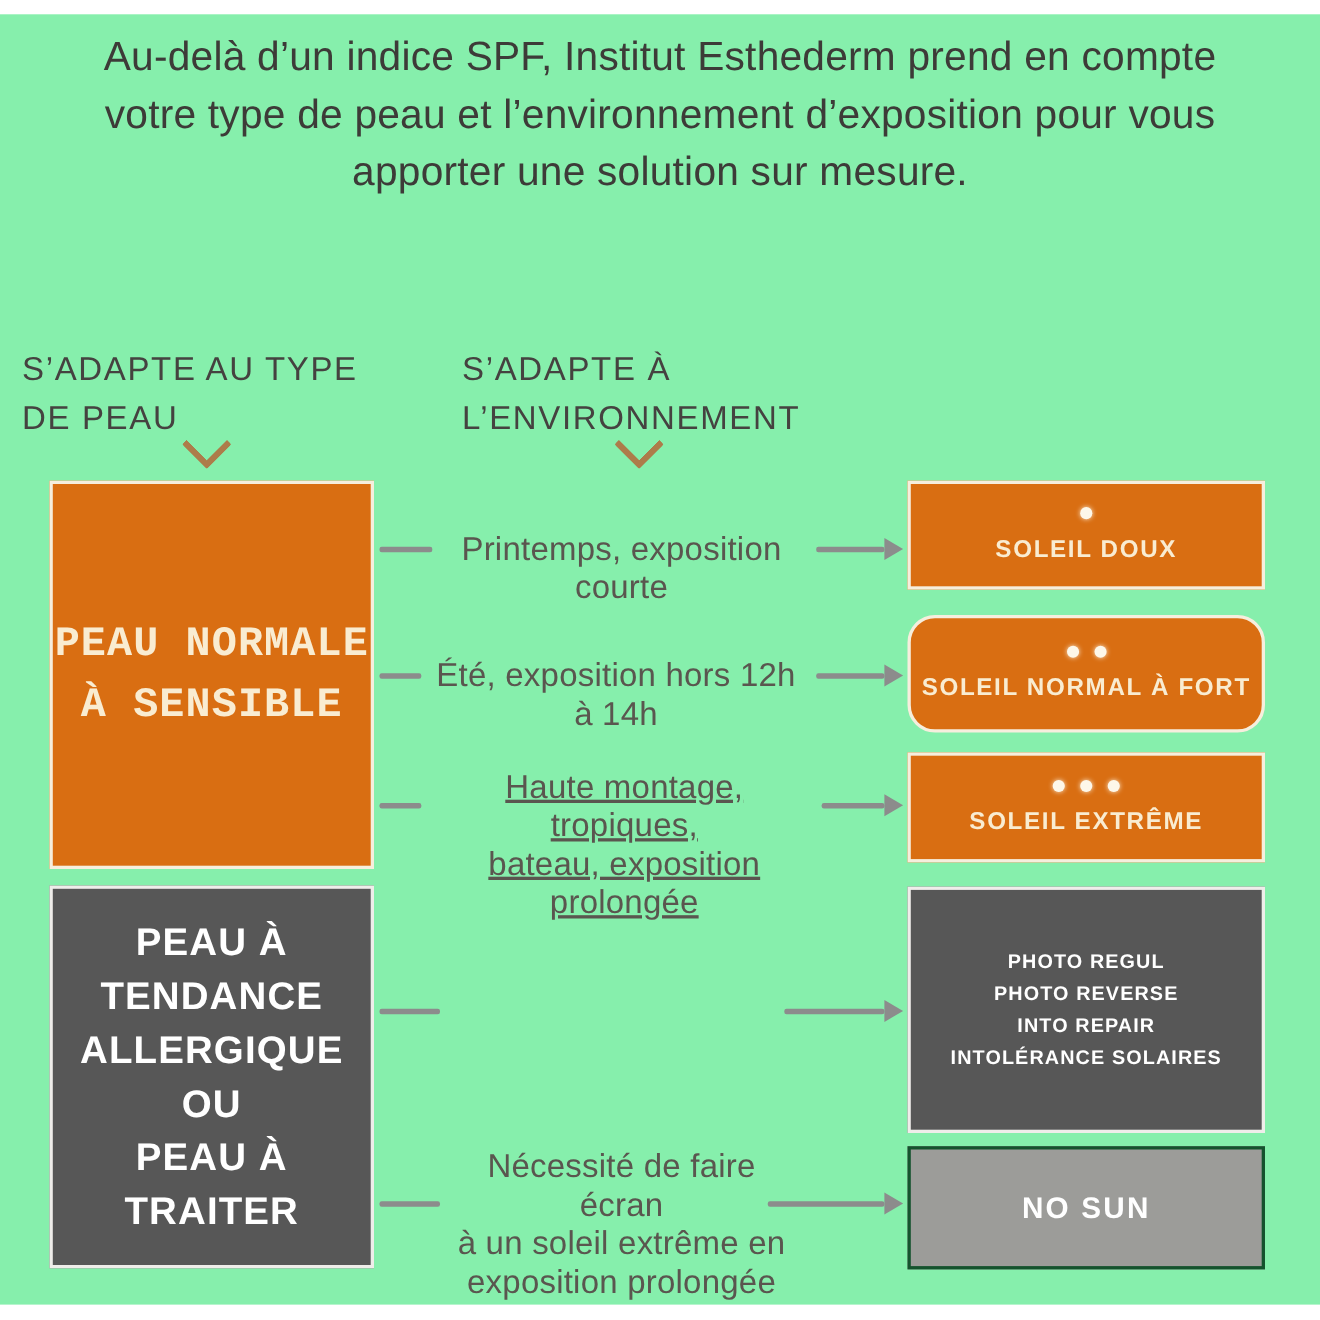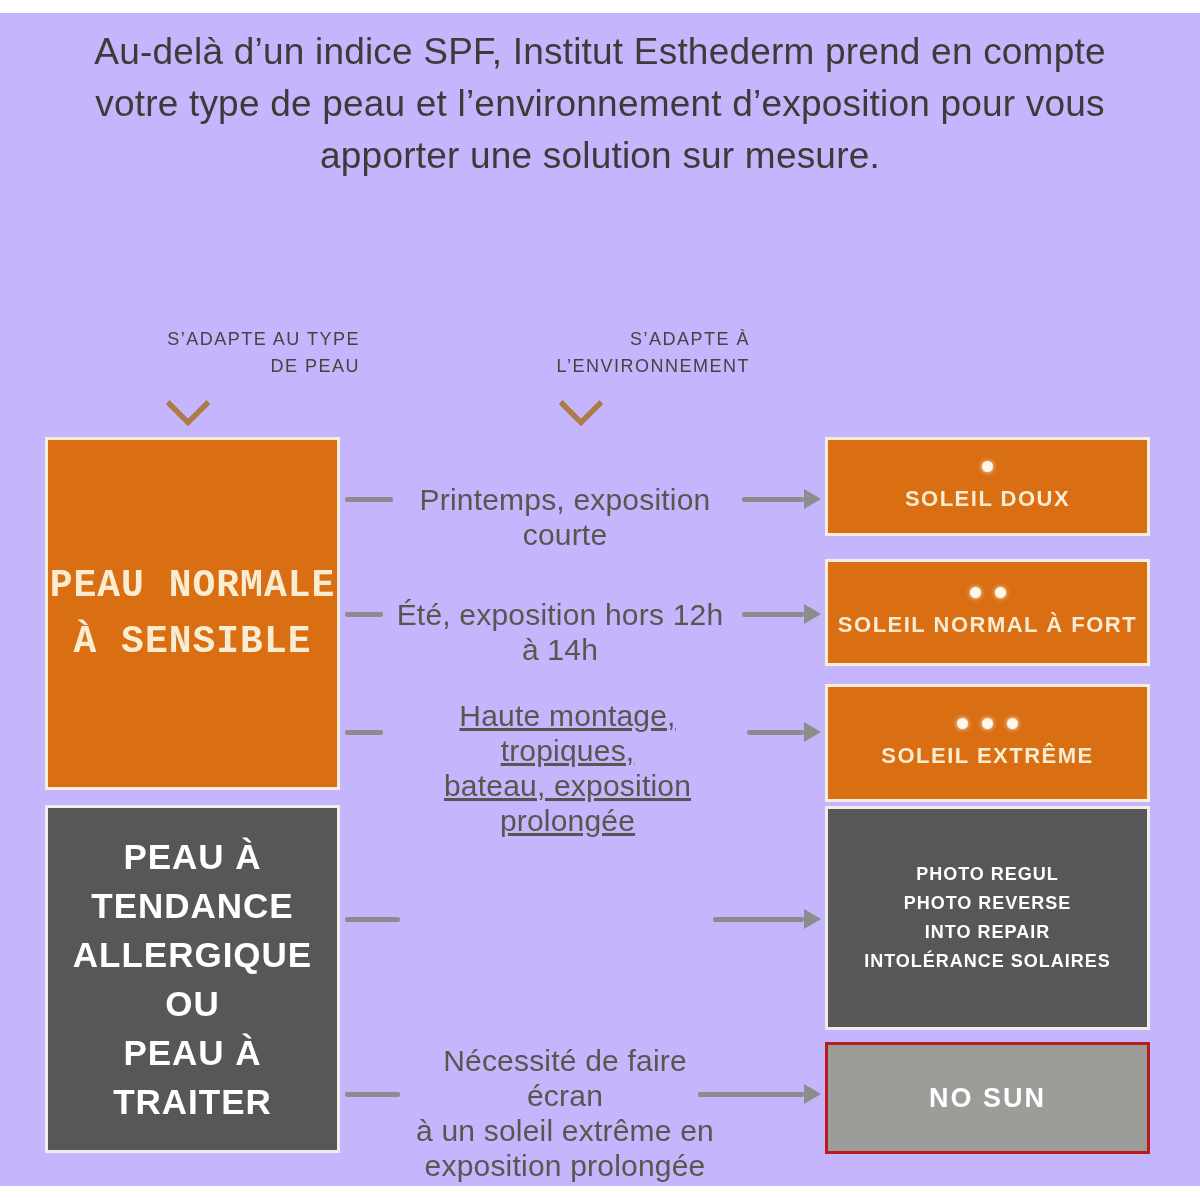--- a/index.html
+++ b/index.html
@@ -1,62 +1,62 @@
 <!DOCTYPE html>
 <html><head>
 <meta charset="utf-8">
 <style>
   html,body{margin:0;padding:0;background:#e9e8e5;}
   .canvas{
     position:relative;width:1200px;height:1200px;margin:0 auto;
-    background:#c4b5fd;overflow:hidden;
+    background:#86efac;overflow:hidden;
     font-family:"Liberation Sans",sans-serif;
     -webkit-font-smoothing:antialiased;
   }
   .white-strip{position:absolute;left:0;width:1200px;background:#ffffff;}
   .strip-top{top:0;height:13px;}
   .strip-bottom{bottom:0;height:14px;}
 
   .page-title{
     position:absolute;top:26px;left:0;width:1200px;
     text-align:center;color:#3d3b38;font-size:37px;line-height:1.40;
     white-space:pre-line;letter-spacing:.2px;
   }
 
   .col-header{
-    position:absolute;top:326px;text-align:right;color:#454240;
-    font-size:18px;letter-spacing:1.5px;line-height:1.5;white-space:pre-line;
+    position:absolute;top:313px;text-align:left;color:#454240;
+    font-size:30px;letter-spacing:1.5px;line-height:1.5;white-space:pre-line;
   }
   .col-header.skin{left:20px;width:340px;}
   .col-header.env{left:420px;width:330px;}
 
   .chevron{
     position:absolute;width:26px;height:26px;
     border-right:6px solid #ad7c4a;border-bottom:6px solid #ad7c4a;
     transform:rotate(45deg);border-radius:2px;
   }
   .chevron.skin{left:172px;top:388px;}
   .chevron.env{left:565px;top:388px;}
 
   .box{
     position:absolute;box-sizing:border-box;
     display:flex;flex-direction:column;align-items:center;justify-content:center;
     text-align:center;font-weight:bold;
   }
   .box.orange{background:#d96e12;border:3px solid #f6eedd;color:#f9ecd1;}
   .box.dark{background:#575757;border:3px solid #efedea;color:#ffffff;}
-  .box.light{background:#9c9c99;border:3px solid #b91c1c;color:#ffffff;}
+  .box.light{background:#9c9c99;border:3px solid #14532d;color:#ffffff;}
 
   .skin-box-1{left:45px;top:437px;width:295px;height:353px;font-size:38px;letter-spacing:1px;line-height:1.45;white-space:pre-line;font-family:Liberation Mono, monospace;}
   .skin-box-2{left:45px;top:805px;width:295px;height:348px;font-size:35px;letter-spacing:1px;line-height:1.4;white-space:pre-line;}
 
   .sol-box{left:825px;width:325px;}
   .sol-1{top:437px;height:99px;}
-  .sol-2{top:559px;height:107px;}
-  .sol-3{top:684px;height:118px;}
+  .sol-2{top:559px;height:107px;border-radius:25px;}
+  .sol-3{top:684px;height:100px;}
   .sol-4{top:806px;height:224px;font-size:18px;letter-spacing:1px;line-height:1.6;white-space:pre-line;}
   .sol-5{top:1042px;height:112px;font-size:27px;letter-spacing:2px;}
 
   .sol-label{font-size:22px;letter-spacing:1.5px;}
   .dots{display:flex;gap:14px;margin-bottom:14px;}
   .dot{width:11px;height:11px;border-radius:50%;background:#fdf7e9;box-shadow:0 0 5px rgba(255,250,235,.9);}
 
   .condition{
     position:absolute;text-align:center;color:#5a564f;
     font-size:30px;line-height:35px;white-space:pre-line;letter-spacing:.2px;

